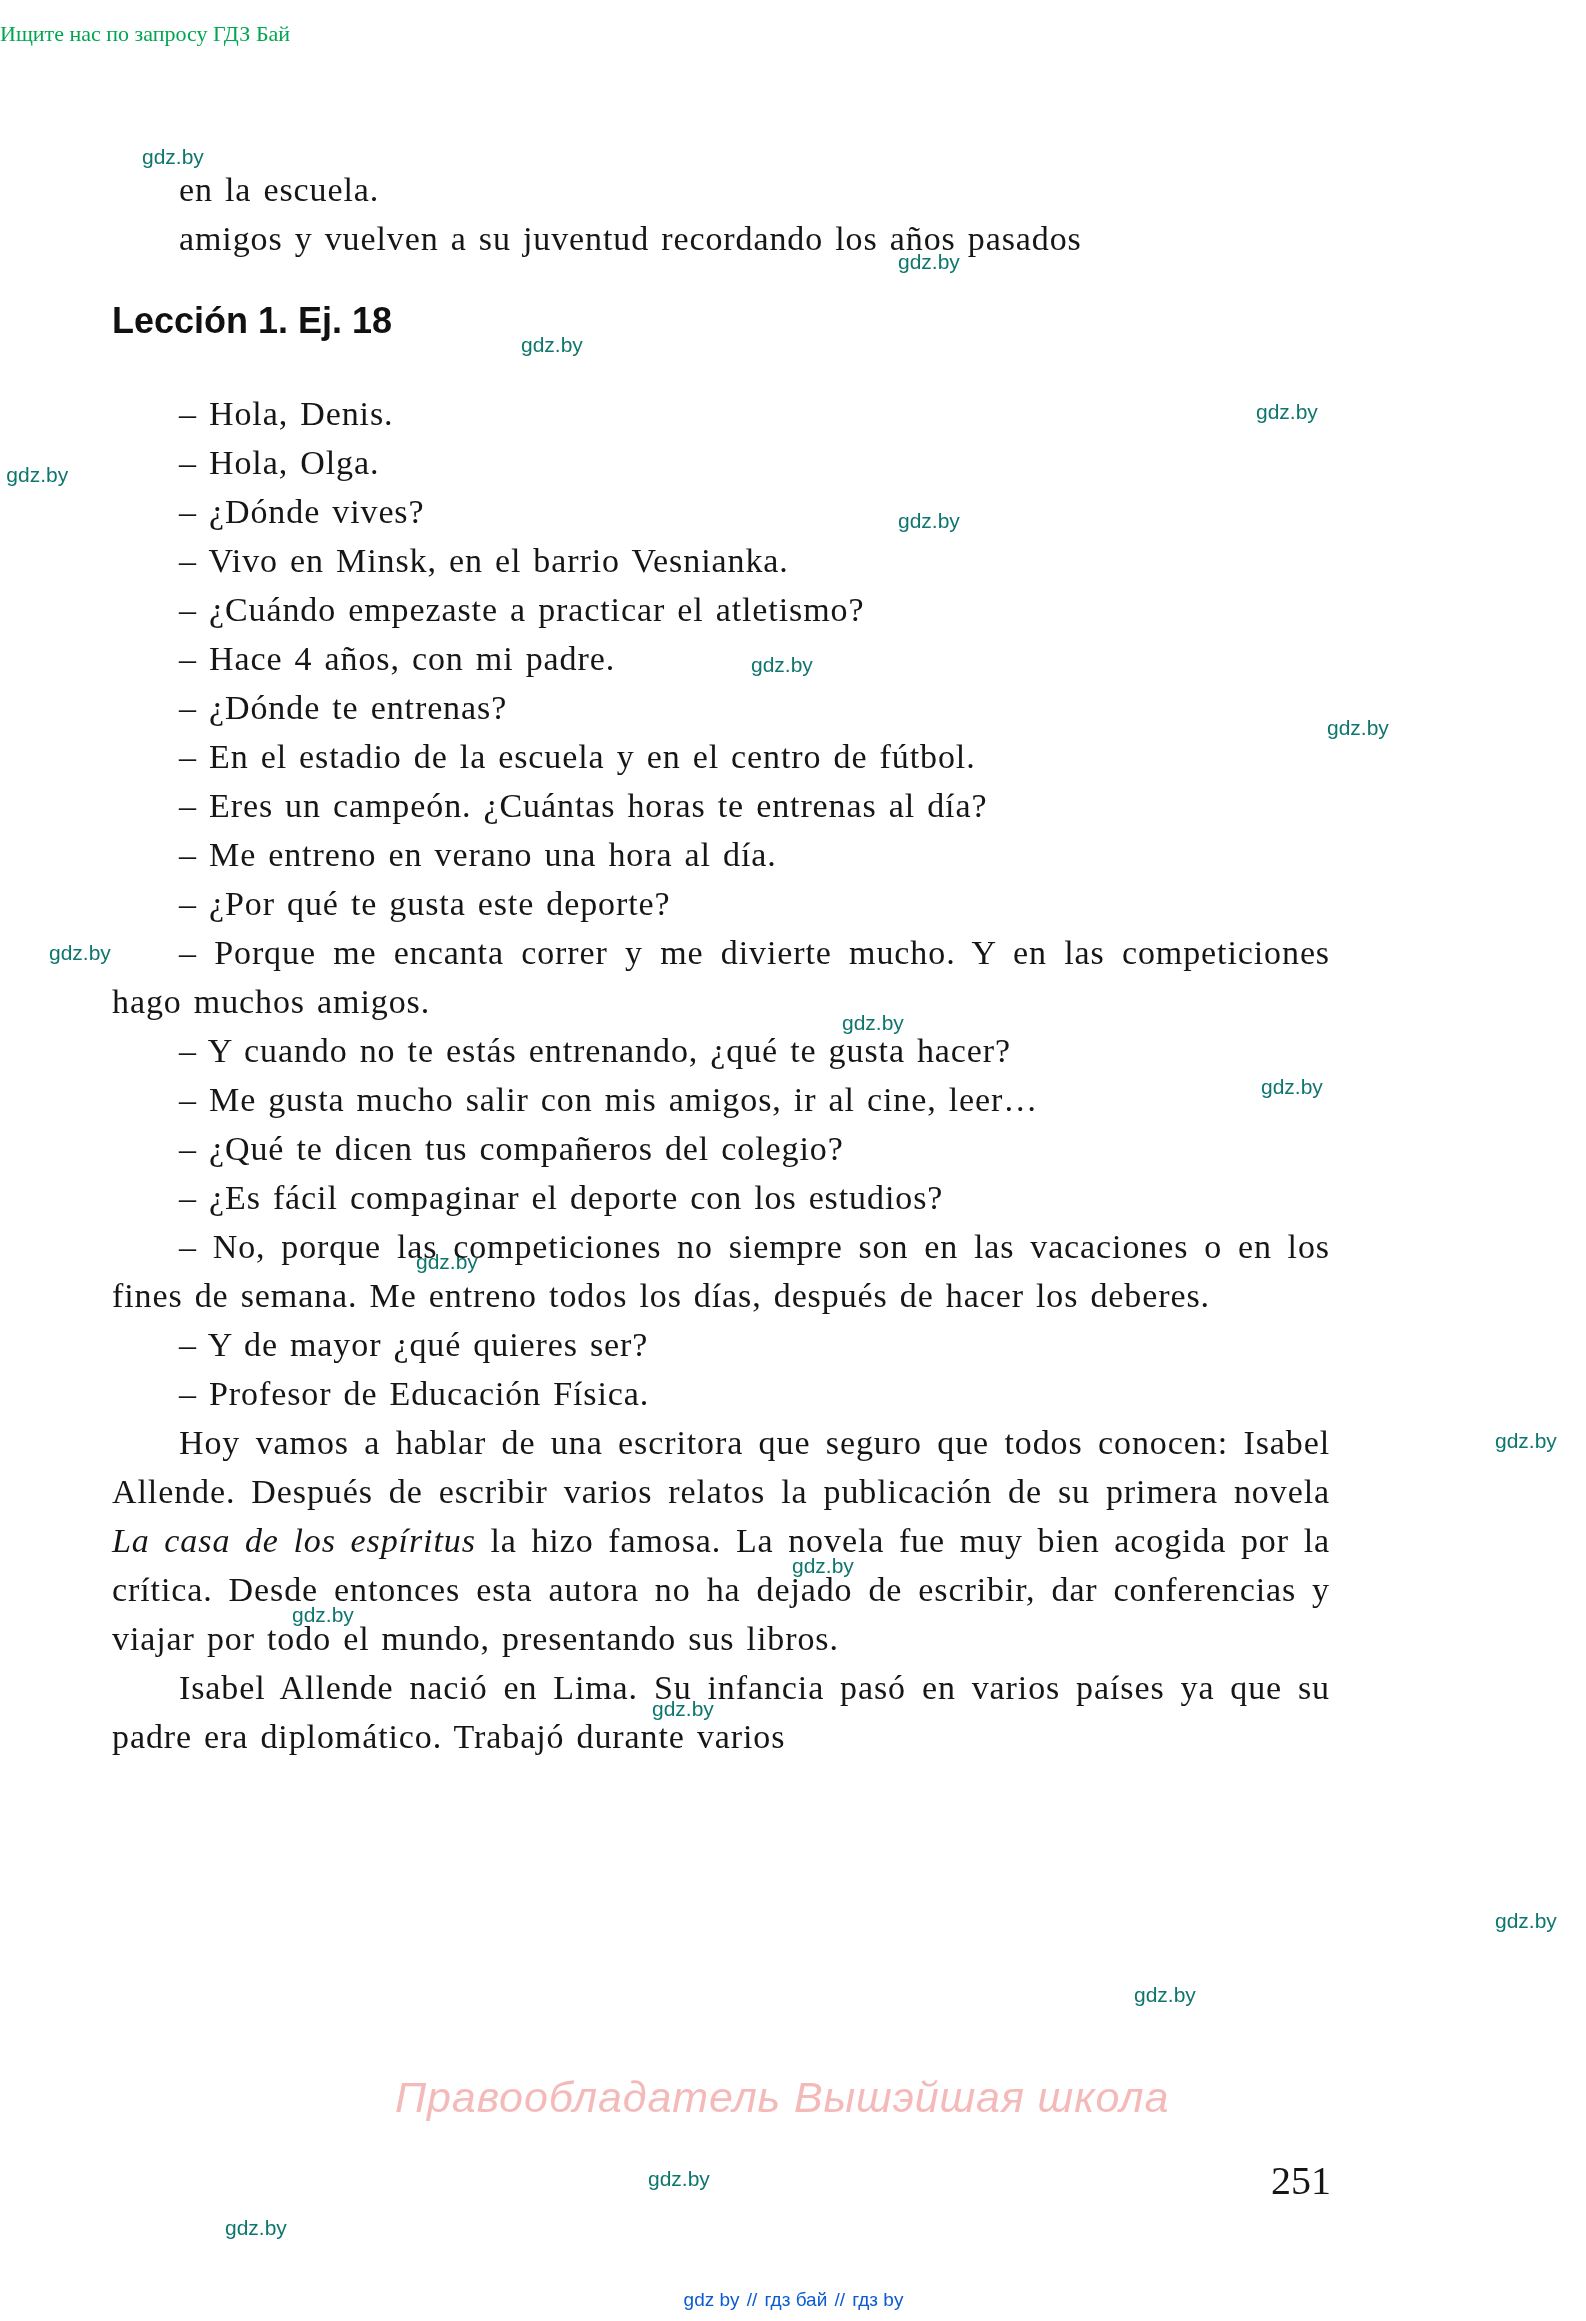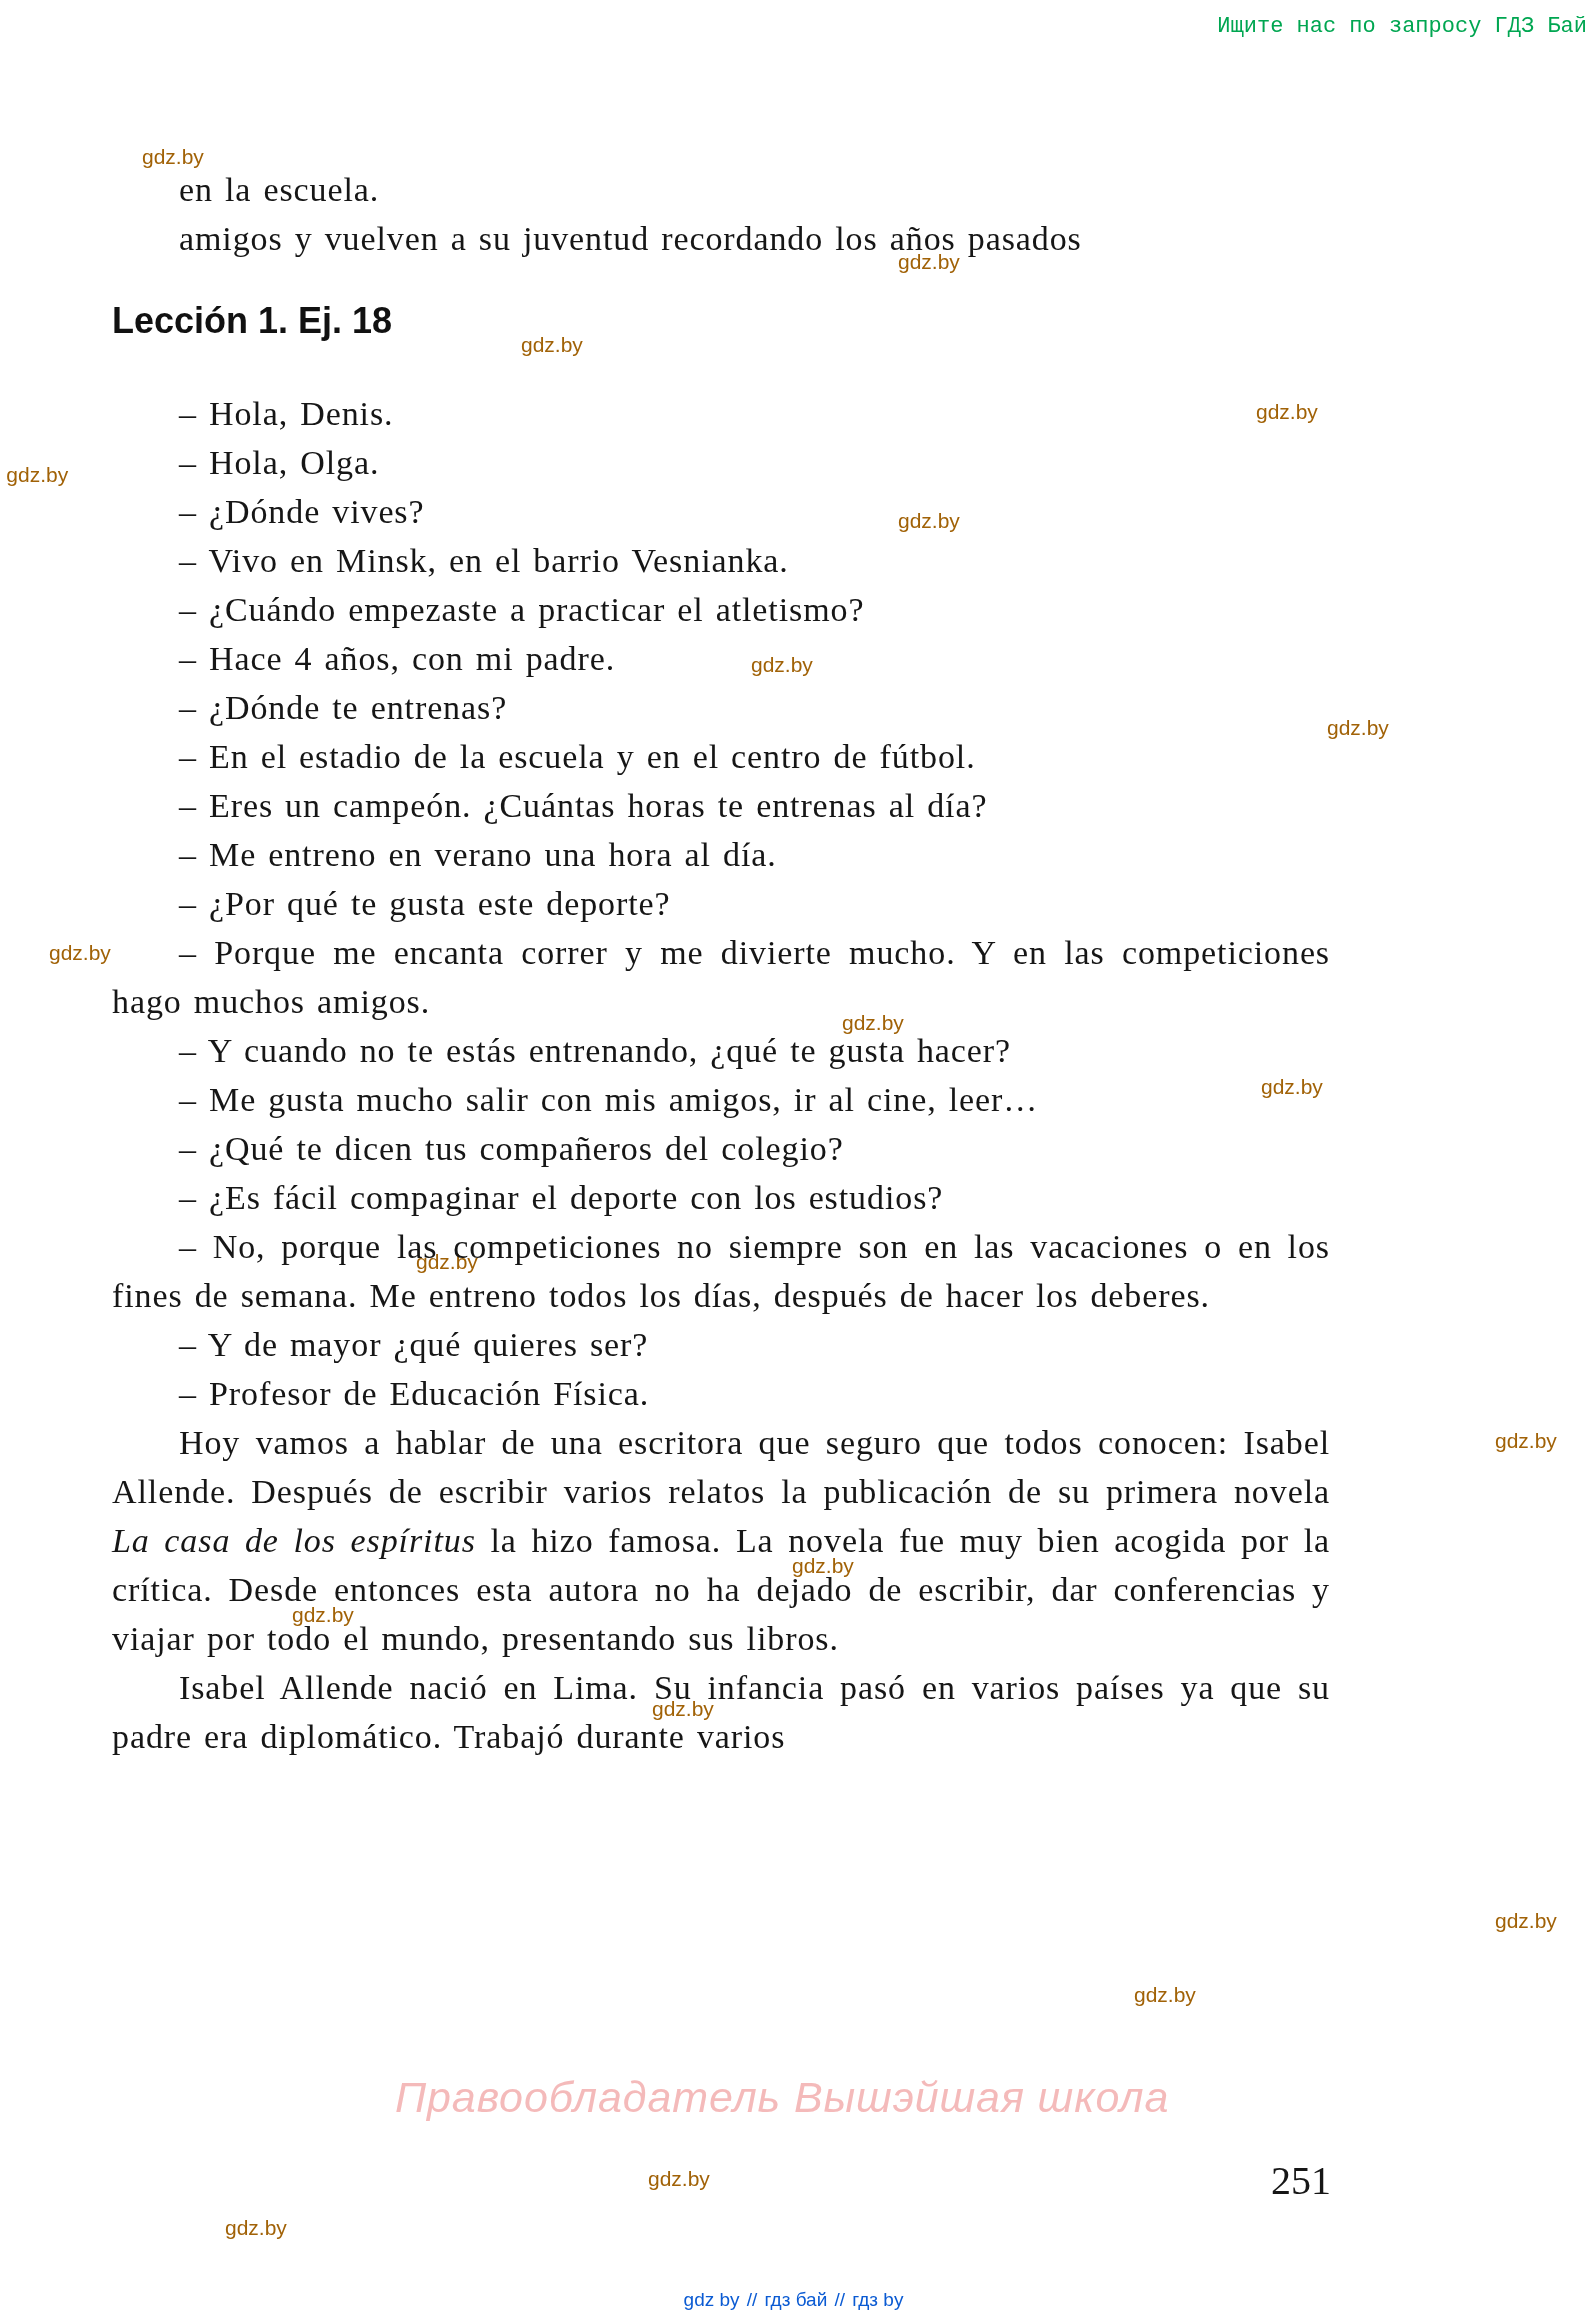--- a/index.html
+++ b/index.html
@@ -6,31 +6,31 @@
   html, body { margin: 0; padding: 0; }
   body {
     width: 1587px; height: 2321px;
     position: relative;
     background: #ffffff;
     font-family: "Liberation Serif", serif;
     color: #161616;
     overflow: hidden;
   }
   .top-banner {
-    position: absolute; top: 14px; left: 0; width: 100%;
-    text-align: right;
-    font-family: Liberation Mono, monospace;
+    position: absolute; top: 21px; left: 0; width: 100%;
+    text-align: left;
+    font-family: Liberation Serif, serif;
     font-size: 22px;
     color: var(--banner_green, #00a651);
   }
   .wm {
     position: absolute;
     font-family: "Liberation Sans", sans-serif;
     font-size: 21px;
-    color: #a16207;
+    color: #0f766e;
     white-space: nowrap;
   }
   .content {
     position: absolute; left: 112px; top: 165px; width: 1218px;
     font-size: 34px; line-height: 49px;
     letter-spacing: 0.9px; word-spacing: 2.7px;
   }
   .content p { margin: 0; text-indent: 67px; text-align: justify; }
   .content p.intro-line { text-align: left; }
   h2.section {

